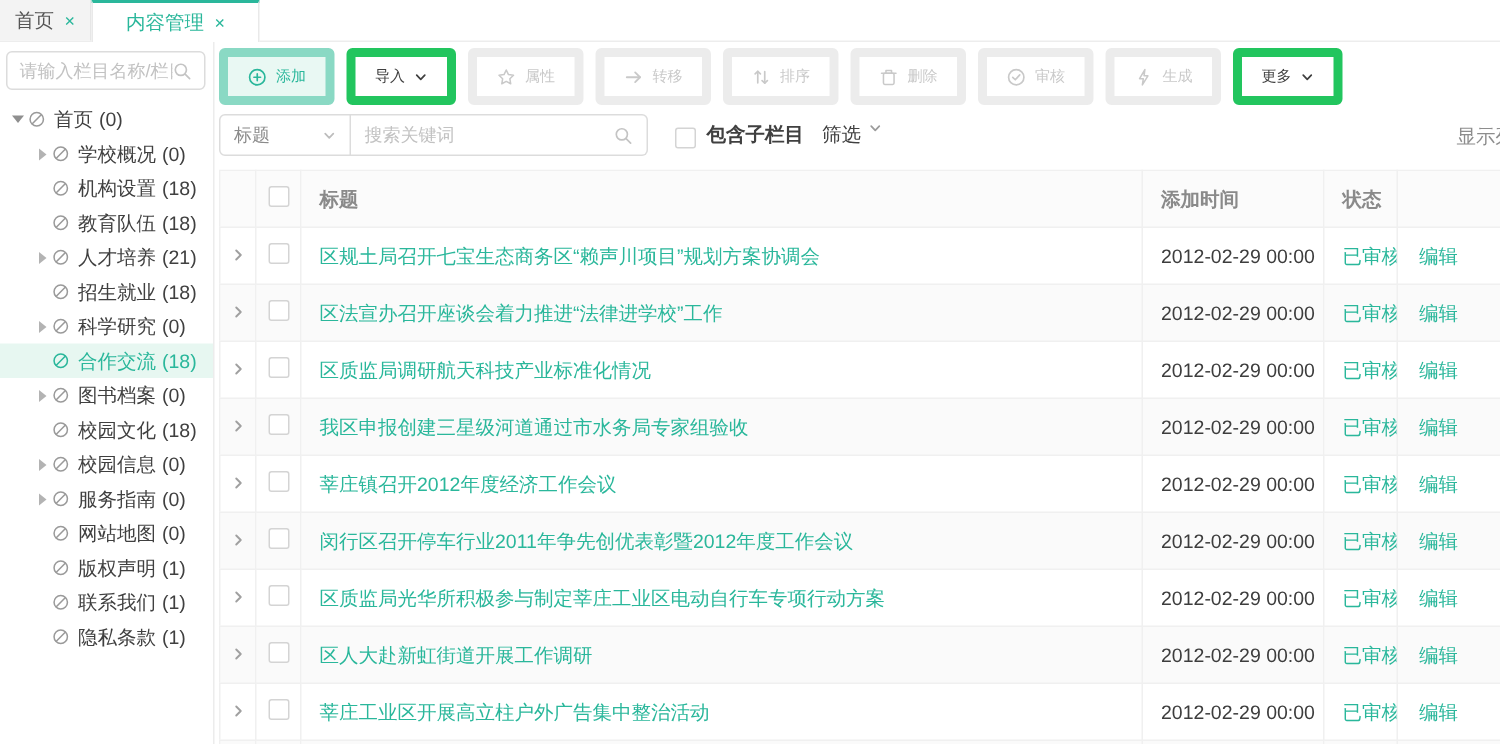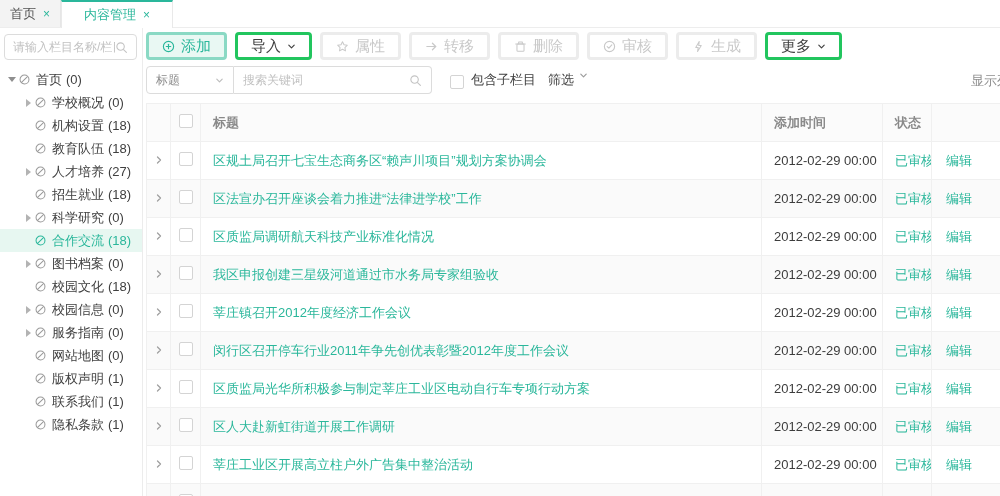--- a/index.html
+++ b/index.html
@@ -40,40 +40,40 @@
   .tcaret.exp i{border-left:4px solid transparent; border-right:4px solid transparent; border-top:5px solid #8f8f8f;}
   .tree-item .ico{color:#9a9a9a; display:flex; margin-right:5px;}
   .tree-item .lbl{font-size:13px; color:#404040;}
   .tree-item .cnt{font-size:13px; color:#404040; margin-left:4px;}
   .tree-item.selected{background:var(--teal-bg);}
   .tree-item.selected .lbl,.tree-item.selected .cnt,.tree-item.selected .ico{color:var(--teal);}
 
   
   .main{flex:1; overflow:hidden; padding:3px 0 0 3px;}
   .toolbar{display:flex; gap:8px; padding:1px 0 3px 0;}
-  .btn{display:inline-flex; align-items:center; gap:6px; height:28px; padding:0 13px; background:#fff;
-    border:3px solid #22c55e; border-radius:4px; font-size:15px; color:#404040; cursor:pointer;
+  .btn{display:inline-flex; align-items:center; gap:6px; height:38px; padding:0 13px; background:#fff;
+    border:6px solid #22c55e; border-radius:4px; font-size:10px; color:#404040; cursor:pointer;
     font-family:"Liberation Sans","DejaVu Sans",sans-serif;}
   .btn .ico{display:flex;}
   .btn.primary{background:#e9f8f3; border-color:var(--teal-border); color:var(--teal);}
   .btn.disabled{color:var(--disabled); border-color:#ececec; cursor:default;text-align:center;}
   .btn .caret{color:inherit; display:flex;}
 
   .filterbar{position:relative; display:flex; align-items:center; gap:12px; padding:3px 0 9px 0;}
   .igroup{display:flex;}
   .fselect{display:flex; align-items:center; justify-content:space-between; width:88px; height:28px;
     border:1px solid #dcdcdc; border-radius:4px 0 0 4px; padding:0 9px; color:#8b8b8b; font-size:12px; cursor:pointer; background:#fff;}
   .fselect .caret{color:#bdbdbd; display:flex;}
   .fsearch{display:flex; align-items:center; width:198px; height:28px; border:1px solid #dcdcdc; border-left:none;
     border-radius:0 4px 4px 0; padding:0 9px; background:#fff;}
   .fsearch input{flex:1; border:none; outline:none; font-size:12px; min-width:0; color:#555; background:transparent;
     font-family:"Liberation Sans","DejaVu Sans",sans-serif;}
   .fsearch input::placeholder{color:var(--ph);}
   .fsearch .ico{color:#c4c4c4; display:flex;}
-  .chkwrap{display:flex; align-items:flex-end; gap:7px; margin-left:6px; cursor:pointer;}
+  .chkwrap{display:flex; align-items:flex-end; gap:7px; margin-left:6px; cursor:pointer;font-weight:bold;}
   .checkbox{width:14px; height:14px; border:1px solid #d4d4d4; border-radius:2px; background:#fff; flex:none; display:inline-block;}
   .chkwrap .lbl{font-size:13px; color:#404040;}
   .filter-link{display:flex; gap:5px; font-size:13px; color:#404040; cursor:pointer;}
   .filter-link .caret{color:#9c9c9c; display:flex;}
   .showcols{position:absolute; right:-10px; top:9px; font-size:13px; color:#8d8d8d; white-space:nowrap; cursor:pointer;}
 
   
   .tablewrap{overflow:hidden;}
   table{border-collapse:collapse; table-layout:fixed; width:880px; border-left:1px solid var(--tbl-border);}
   th,td{border-right:1px solid var(--tbl-border); border-bottom:1px solid var(--tbl-border); height:38px; overflow:hidden; white-space:nowrap;}
@@ -176,21 +176,21 @@
     <span class="tcaret col">
               <i></i>
             </span>
     <span class="ico">
               <svg viewBox="0 0 14 14" width="13" height="13" fill="none" stroke="currentColor" stroke-linecap="round" stroke-linejoin="round" stroke-width="1.1">
                 <circle cx="7" cy="7" r="4.8"></circle>
                 <line x1="3.8" y1="10.2" x2="10.2" y2="3.8"></line>
               </svg>
             </span>
     <span class="lbl">人才培养</span>
-    <span class="cnt">(27)</span>
+    <span class="cnt">(21)</span>
   </div>
           <div class="tree-item">
     <span class="indent pad1"></span>
     <span class="tcaret"></span>
     <span class="ico">
               <svg viewBox="0 0 14 14" width="13" height="13" fill="none" stroke="currentColor" stroke-linecap="round" stroke-linejoin="round" stroke-width="1.1">
                 <circle cx="7" cy="7" r="4.8"></circle>
                 <line x1="3.8" y1="10.2" x2="10.2" y2="3.8"></line>
               </svg>
             </span>
@@ -360,20 +360,32 @@
 
   </button>
           <button class="btn disabled">
     <span class="ico">
               <svg viewBox="0 0 14 14" width="13" height="13" fill="none" stroke="currentColor" stroke-linecap="round" stroke-linejoin="round" stroke-width="1.3">
                 <line x1="2" y1="7" x2="11.5" y2="7"></line>
                 <polyline points="8,3.5 11.5,7 8,10.5"></polyline>
               </svg>
             </span>
     <span class="lbl">转移</span>
+
+  </button>
+          <button class="btn disabled">
+    <span class="ico">
+              <svg viewBox="0 0 14 14" width="13" height="13" fill="none" stroke="currentColor" stroke-linecap="round" stroke-linejoin="round" stroke-width="1.2">
+                <line x1="4.5" y1="2.8" x2="4.5" y2="11"></line>
+                <polyline points="2.6,4.6 4.5,2.8 6.4,4.6"></polyline>
+                <line x1="9.5" y1="3" x2="9.5" y2="11.2"></line>
+                <polyline points="7.6,9.4 9.5,11.2 11.4,9.4"></polyline>
+              </svg>
+            </span>
+    <span class="lbl">排序</span>
 
   </button>
           <button class="btn disabled">
     <span class="ico">
               <svg viewBox="0 0 14 14" width="13" height="13" fill="none" stroke="currentColor" stroke-linecap="round" stroke-linejoin="round" stroke-width="1.1">
                 <rect x="3.2" y="4.2" width="7.6" height="8" rx="1"></rect>
                 <line x1="1.8" y1="4.2" x2="12.2" y2="4.2"></line>
                 <polyline points="5,4 5,2.2 9,2.2 9,4"></polyline>
               </svg>
             </span>

